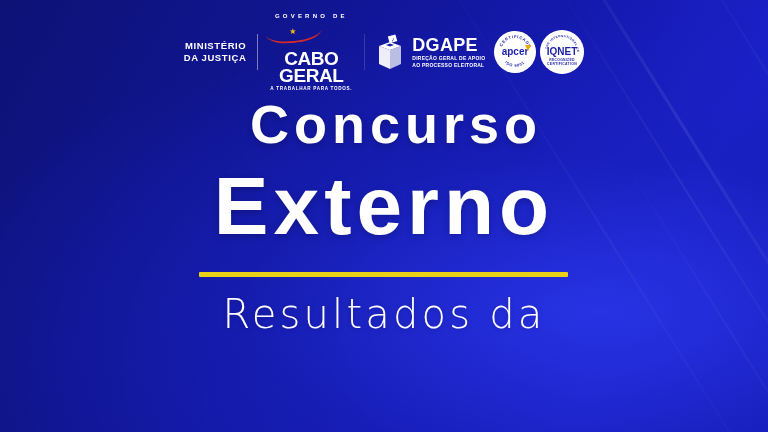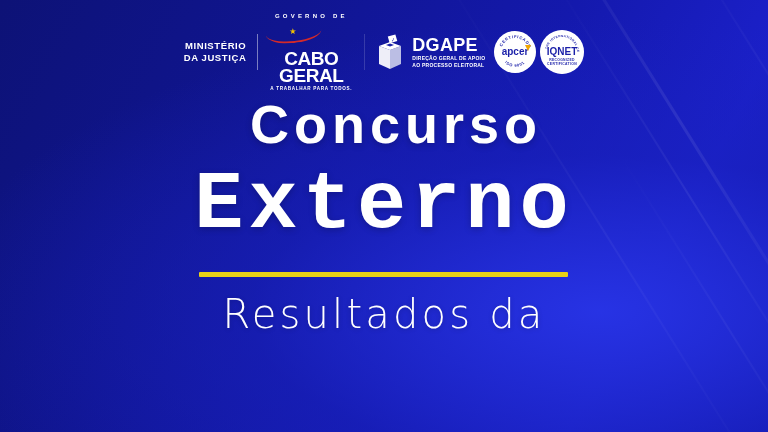--- a/index.html
+++ b/index.html
@@ -79,21 +79,21 @@
   #seal-iqnet { width:44px; height:44px; }
 
   
   #title-wrap { position:absolute; top:84px; left:0; width:768px; text-align:center; }
   .title-line {
     color:#ffffff; font-weight:bold;
     font-family:"Liberation Sans", sans-serif;
     text-shadow:0 2px 7px rgba(0,0,0,.22);
   }
   #title-1 { font-size:54px; line-height:80px; letter-spacing:5px;margin-left:24px; }
-  #title-2 { font-size:82px; line-height:80px; letter-spacing:5px; margin-top:2px;font-family:Liberation Mono, monospace; }
+  #title-2 { font-size:82px; line-height:80px; letter-spacing:5px; margin-top:2px; }
 
   #divider {
     position:absolute; top:272px; left:199px; width:369px; height:5px;
     background:#e8d117; border-radius:1px;
   }
 
   #subtitle-wrap {
     position:absolute; top:292px; left:0; width:768px; text-align:center;
     color:#fff;
   }

